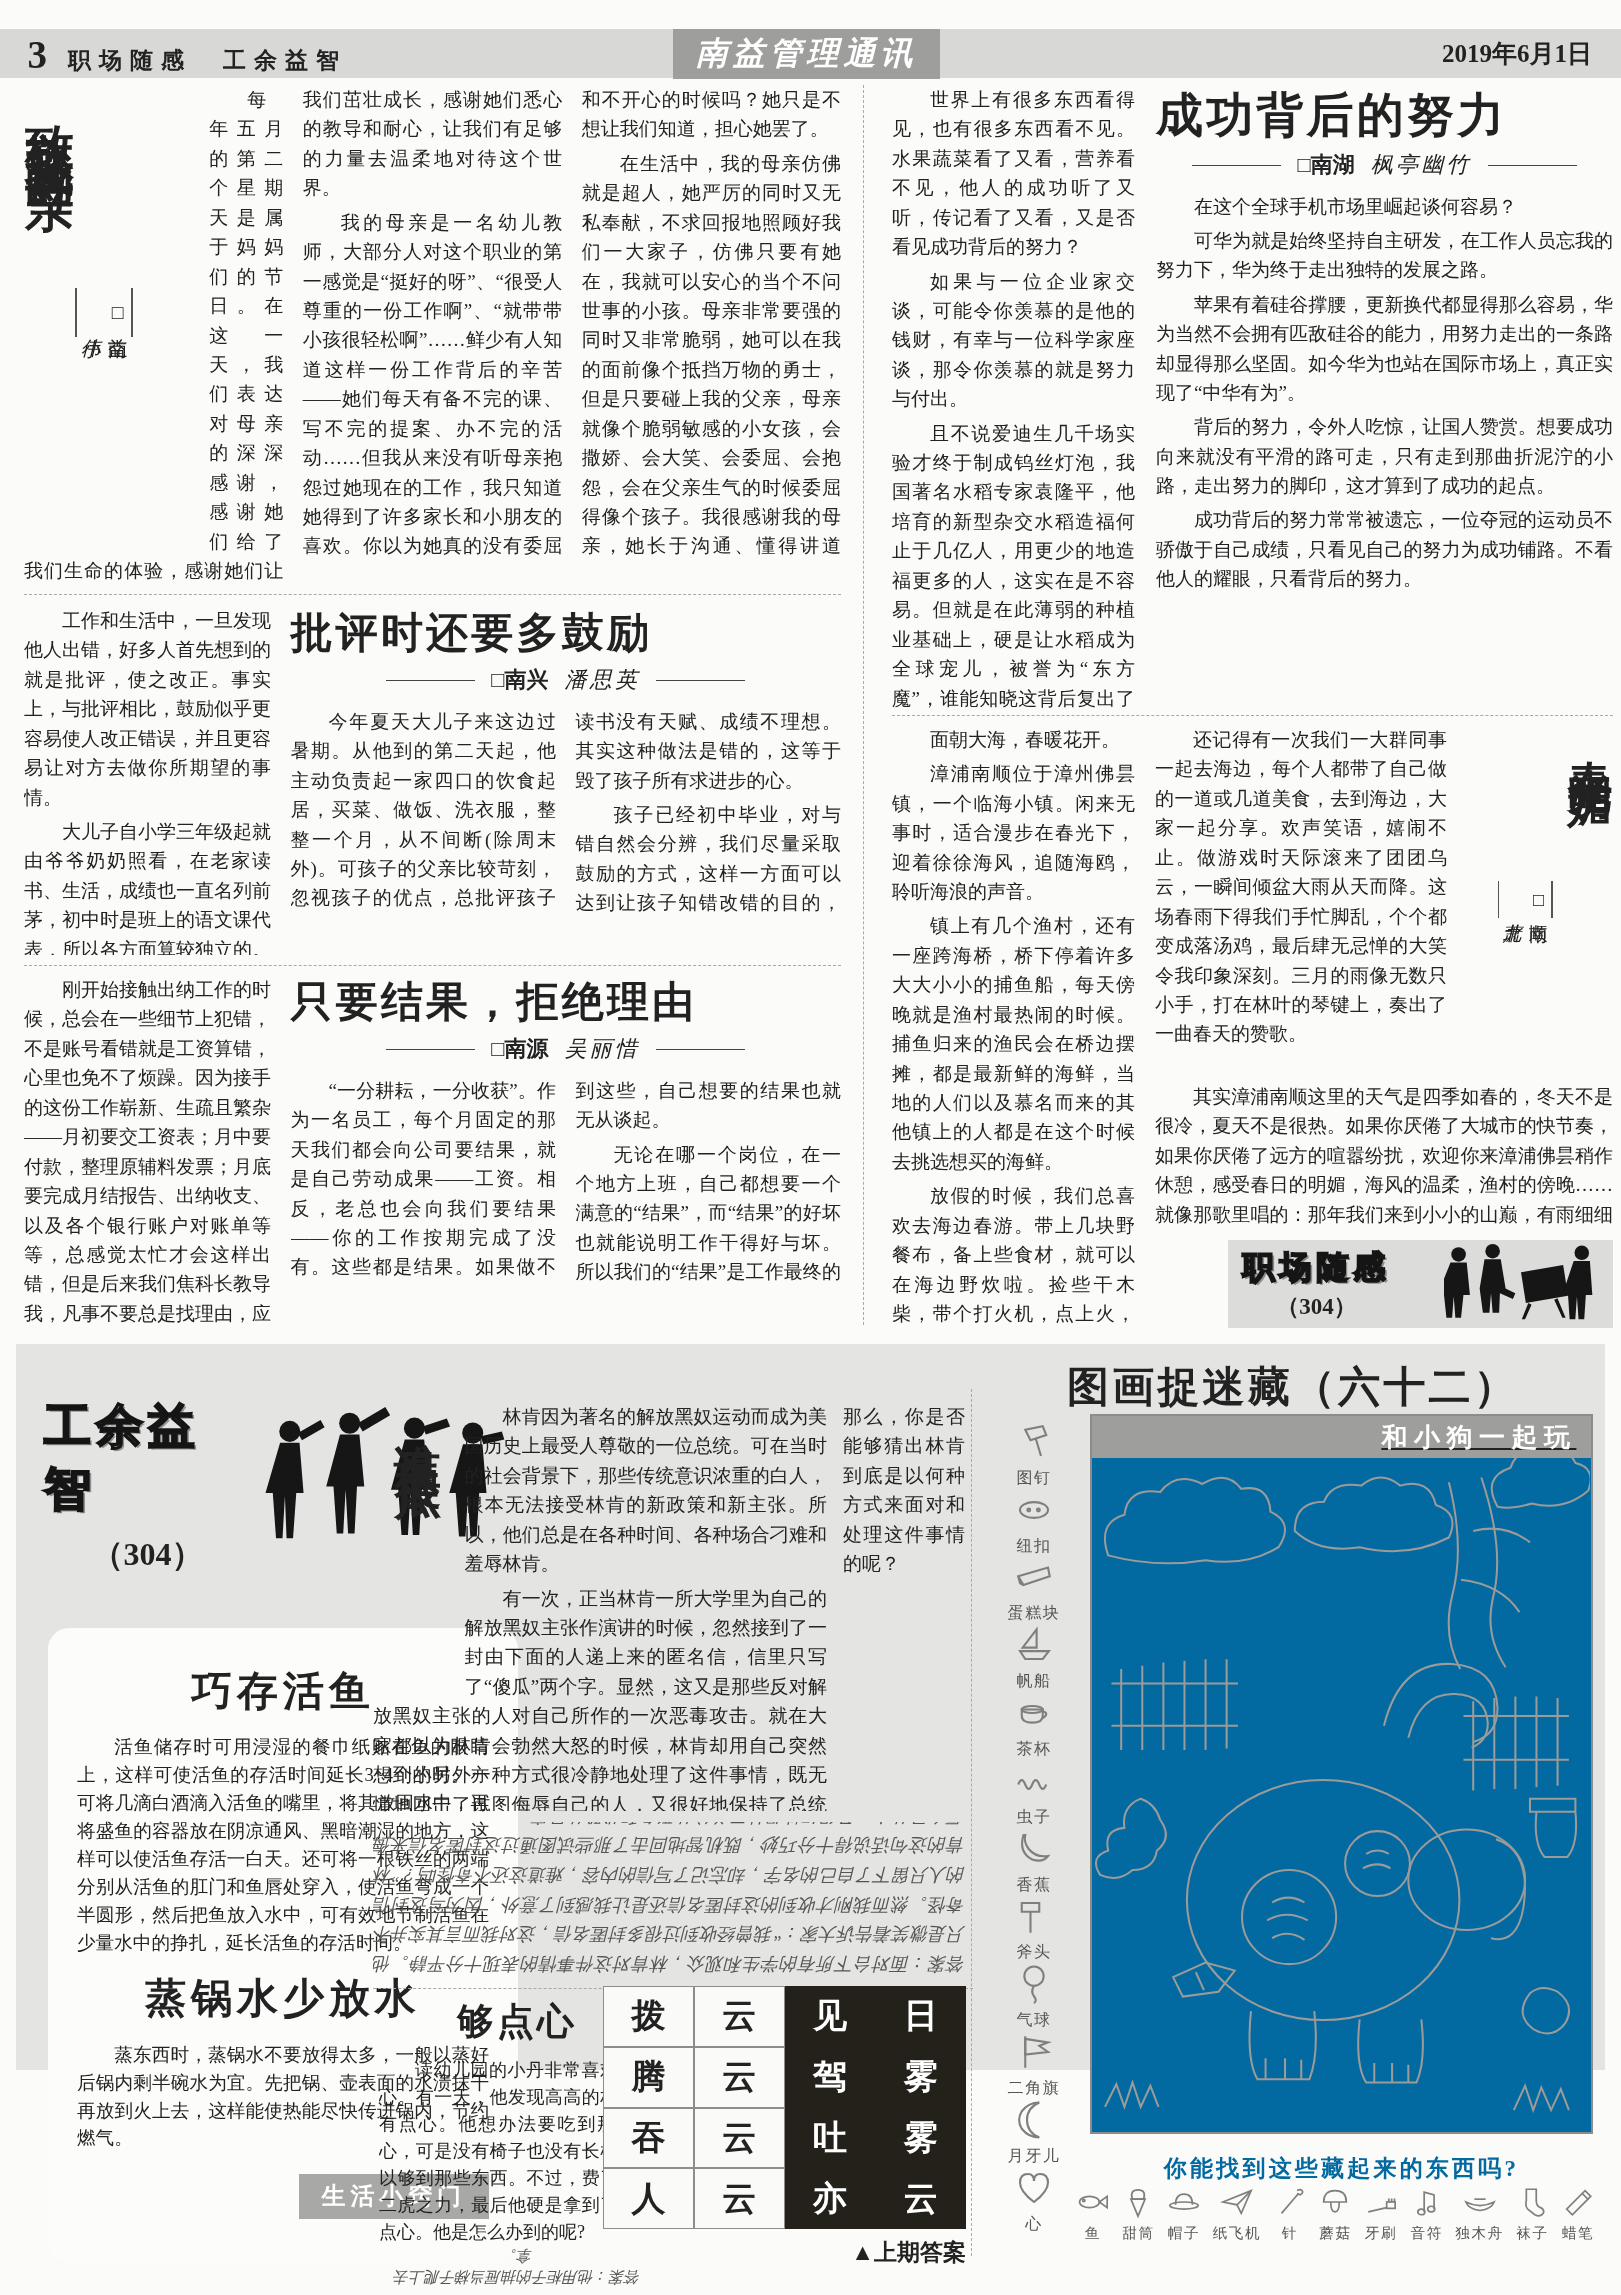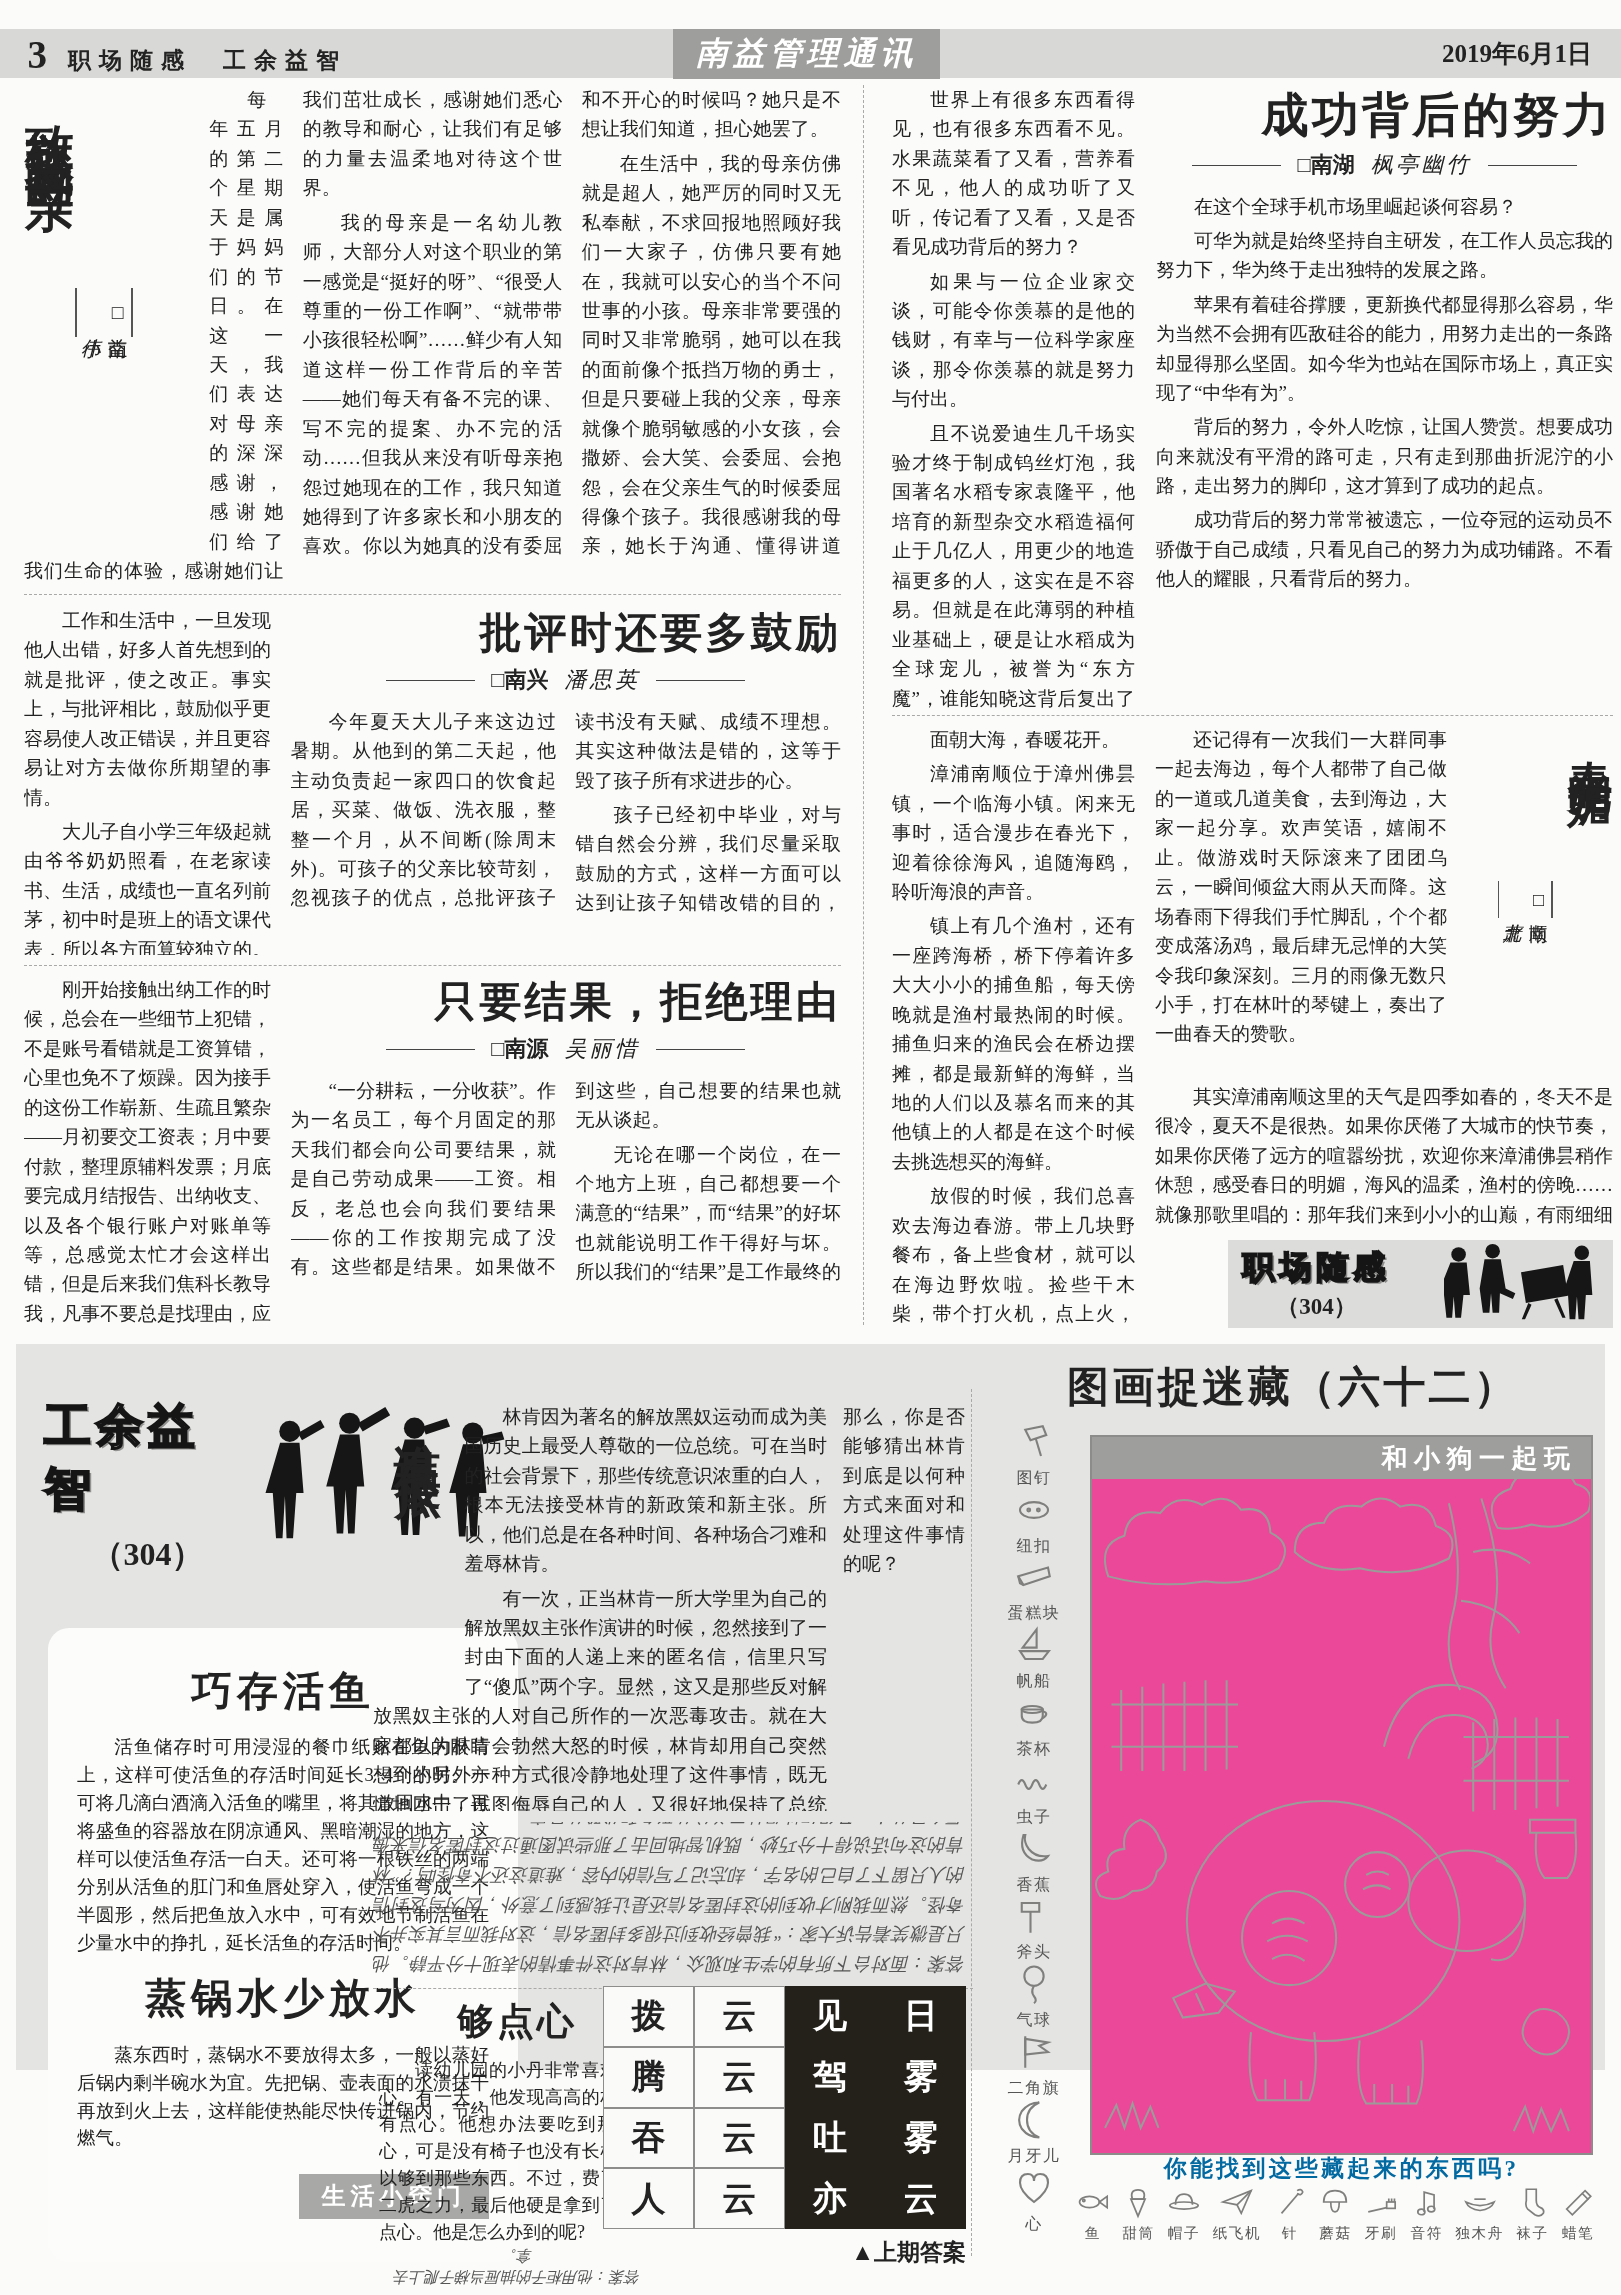--- a/index.html
+++ b/index.html
@@ -15,21 +15,21 @@
   .masthead{position:absolute;left:673px;top:29px;width:267px;height:50px;background:#9e9e9c;
             display:flex;align-items:center;justify-content:center;}
   .masthead span{color:#fff;font-size:32px;font-style:italic;letter-spacing:4.9px;font-weight:bold;}
   .hdr-date{position:absolute;right:29px;top:37px;font-size:25px;font-weight:bold;}
 
   
   .art{position:absolute;}
   .art p{margin:0 0 4.9px 0;font-size:19px;line-height:1.55;text-align:justify;text-indent:2em;}
   .hdash{position:absolute;border-top:1.6px dashed #a9a9a7;}
   .vdash{position:absolute;border-left:1.6px dashed #a9a9a7;}
-  .htitle{font-size:42px;font-weight:bold;text-align:right;letter-spacing:3.2px;margin:3.2px 0 8px 0;line-height:1.15;}
+  .htitle{font-size:42px;font-weight:bold;text-align:left;letter-spacing:3.2px;margin:3.2px 0 8px 0;line-height:1.15;}
   .byline{display:flex;align-items:center;justify-content:center;gap:16px;margin-bottom:11.3px;}
   .byline::before,.byline::after{content:"";flex:0 0 89px;border-top:1.6px solid #444;}
   .byline .org{font-size:22px;font-weight:bold;}
   .byline .author{font-size:22px;font-style:italic;letter-spacing:3.2px;}
   .cols2{column-count:2;column-gap:19.5px;overflow:hidden;}
   .colbox{overflow:hidden;}
 
   
   .a1-body{column-count:3;column-gap:19.5px;height:501px;overflow:hidden;}
   .a1-float{float:left;width:174px;height:454px;margin-right:11.3px;display:flex;}
@@ -98,21 +98,21 @@
   .wt-note{position:absolute;left:689px;top:893px;width:261px;text-align:right;font-size:23px;font-weight:bold;}
 
   
   .pz-title{position:absolute;left:965px;top:14.6px;width:624px;text-align:center;
             font-size:42px;font-weight:bold;letter-spacing:3.2px;}
   .pz-left{position:absolute;left:966px;top:77px;width:104px;height:798px;display:flex;flex-direction:column;
            justify-content:space-between;align-items:center;}
   .pz-item{display:flex;flex-direction:column;align-items:center;gap:0.8px;}
   .pz-item svg{width:42px;height:42px;}
   .pz-label{font-size:16px;color:#555;letter-spacing:1.6px;}
-  .pz-picture{position:absolute;left:1074px;top:91px;width:503px;height:720px;background:#ec4899;border:2.4px solid #8c8c8a;}
+  .pz-picture{position:absolute;left:1074px;top:70px;width:503px;height:720px;background:#0369a1;border:2.4px solid #8c8c8a;text-decoration:underline;}
   .pz-pic-hdr{height:42px;background:#9e9e9c;color:#fff;font-size:26px;font-weight:bold;letter-spacing:6.5px;
               display:flex;align-items:center;justify-content:flex-end;padding-right:14.6px;}
   .pz-caption{position:absolute;left:1074px;top:809px;width:503px;text-align:center;
               font-size:23px;font-weight:bold;letter-spacing:3.2px;color:#0369a1;}
   .pz-bottom{position:absolute;left:1054px;top:841px;width:531px;height:85px;display:flex;flex-wrap:wrap;
              align-items:flex-start;justify-content:space-around;row-gap:1.6px;}
   .pz-bottom .pz-item svg{width:34px;height:34px;}
   .pz-bottom .pz-label{font-size:14.6px;}
 </style>
 </head>

